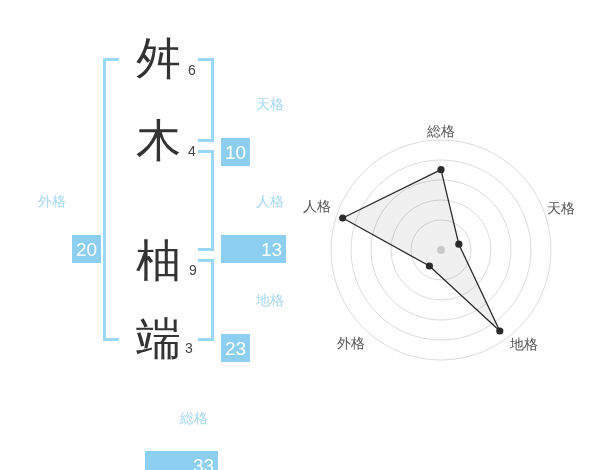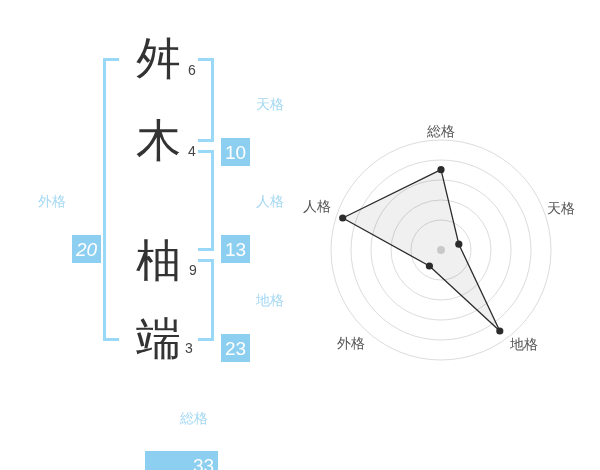--- a/index.html
+++ b/index.html
@@ -45,25 +45,25 @@
 <div class="abs strokes" style="left:185px;top:341px;">3</div>
 
 <div class="abs bracket left" style="left:103px;top:58px;width:13px;height:277px;"></div>
 <div class="abs bracket right" style="left:198px;top:58px;width:13px;height:78px;"></div>
 <div class="abs bracket right" style="left:198px;top:150px;width:13px;height:95px;"></div>
 <div class="abs bracket right" style="left:198px;top:259px;width:13px;height:76px;"></div>
 
 <div class="abs badge" style="left:221px;top:90px;">10</div>
 <div class="abs badge-label" style="left:256px;top:97px;">天格</div>
 
-<div class="abs badge" style="left:221px;top:187px;">13</div>
+<div class="abs badge" style="left:221px;top:187px;padding-left:36px;">13</div>
 <div class="abs badge-label" style="left:256px;top:194px;">人格</div>
 
 <div class="abs badge-label" style="left:38px;top:194px;">外格</div>
-<div class="abs badge" style="left:72px;top:187px;font-style:italic;">20</div>
+<div class="abs badge" style="left:72px;top:187px;">20</div>
 
 <div class="abs badge" style="left:221px;top:286px;">23</div>
 <div class="abs badge-label" style="left:256px;top:293px;">地格</div>
 
 <div class="abs badge" style="left:145px;top:403px;padding-left:44px;">33</div>
 <div class="abs badge-label" style="left:180px;top:411px;">総格</div>
 
 <svg id="radar" width="600" height="470" viewBox="0 0 600 470">
     <circle cx="441" cy="250" r="30" fill="none" stroke="#dcdcdc" stroke-width="1"></circle>
     <circle cx="441" cy="250" r="50" fill="none" stroke="#dcdcdc" stroke-width="1"></circle>

